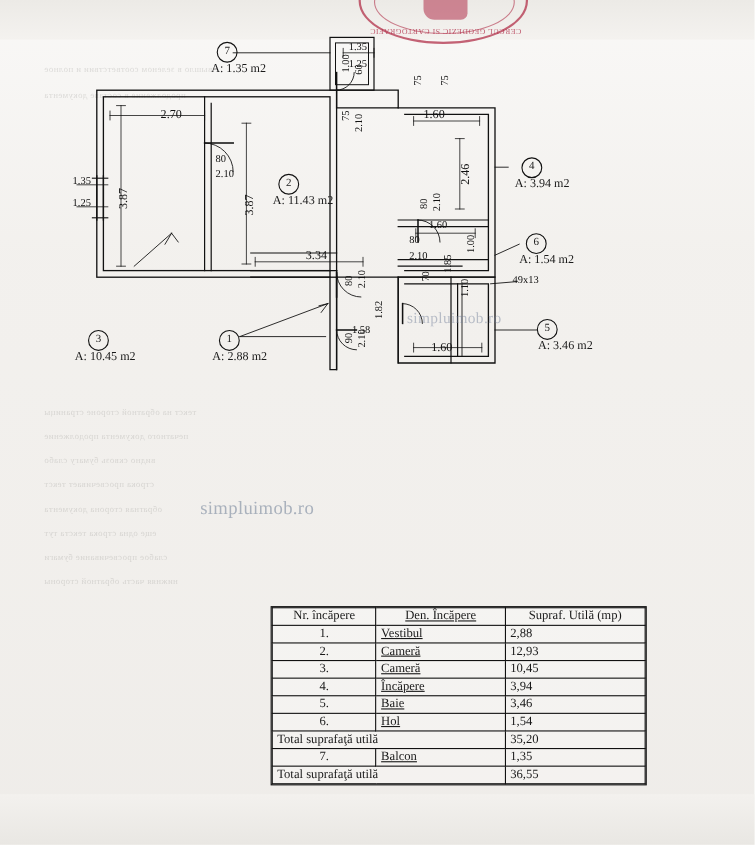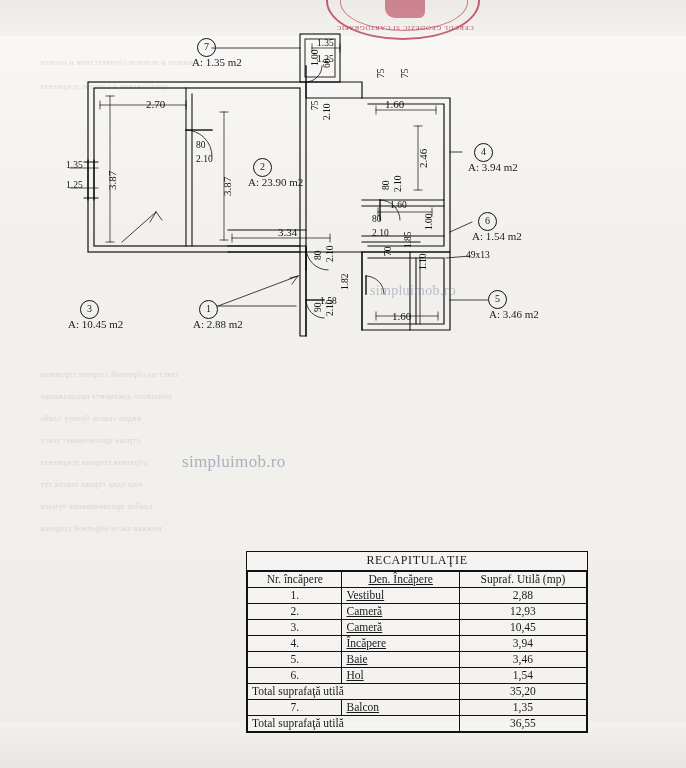--- a/index.html
+++ b/index.html
@@ -159,21 +159,21 @@
   }
   #recap th, #recap td {
     border: 1px solid #111;
     padding: 0px 4px;
     height: 15px;
     line-height: 15px;
   }
   #recap th { font-weight: normal; text-align: center; }
   .c-nr { width: 92px; text-align: center; }
   .c-den { width: 118px; text-align: left; padding-left: 6px; text-decoration: underline; }
-  .c-sup { width: 130px; text-align: center; padding-right: 8px; }
+  .c-sup { width: 130px; text-align: left; padding-right: 8px; }
   .row-total td { font-weight: normal; }
   .row-total .c-lbl { text-align: left; padding-left: 6px; }
 </style>
 </head>
 <body>
 
 <div id="page">
 
   <div class="paper-band band-top"></div>
   <div class="paper-band band-bottom"></div>
@@ -305,21 +305,21 @@
 
     <div class="roomnum" style="left:197px; top:38px;">7</div>
     <div class="roomnum" style="left:253px; top:158px;">2</div>
     <div class="roomnum" style="left:474px; top:143px;">4</div>
     <div class="roomnum" style="left:478px; top:212px;">6</div>
     <div class="roomnum" style="left:488px; top:290px;">5</div>
     <div class="roomnum" style="left:80px; top:300px;">3</div>
     <div class="roomnum" style="left:199px; top:300px;">1</div>
 
     <div class="arealbl" style="left:192px; top:56px;">A: 1.35 m2</div>
-    <div class="arealbl" style="left:248px; top:176px;">A: 23.90 m2</div>
+    <div class="arealbl" style="left:248px; top:176px;">A: 11.43 m2</div>
     <div class="arealbl" style="left:468px; top:161px;">A: 3.94 m2</div>
     <div class="arealbl" style="left:472px; top:230px;">A: 1.54 m2</div>
     <div class="arealbl" style="left:489px; top:308px;">A: 3.46 m2</div>
     <div class="arealbl" style="left:68px; top:318px;">A: 10.45 m2</div>
     <div class="arealbl" style="left:193px; top:318px;">A: 2.88 m2</div>
 
     <div class="lbl" style="left:130px; top:98px;margin-left:16px;">2.70</div>
     <div class="lbl vert" style="left:106px; top:190px;">3.87</div>
     <div class="lbl vert" style="left:221px; top:196px;">3.87</div>
     <div class="lbl" style="left:278px; top:226px;">3.34</div>
@@ -361,21 +361,20 @@
     <div class="lbl small" style="left:66px; top:160px;">1.35</div>
     <div class="lbl small" style="left:66px; top:180px;">1.25</div>
 
     <div class="wm wm-1">simpluimob.ro</div>
   </div>
 
   <div class="wm wm-2">simpluimob.ro</div>
 
   <div id="recap">
     <table>
-      <caption>RECAPITULAŢIE</caption>
       <thead>
         <tr>
           <th class="c-nr">Nr.  încăpere</th>
           <th class="c-den" style="text-align:center">Den.  Încăpere</th>
           <th class="c-sup" style="">Supraf.  Utilă (mp)</th>
         </tr>
       </thead>
       <tbody>
         <tr>
           <td class="c-nr">1.</td>

